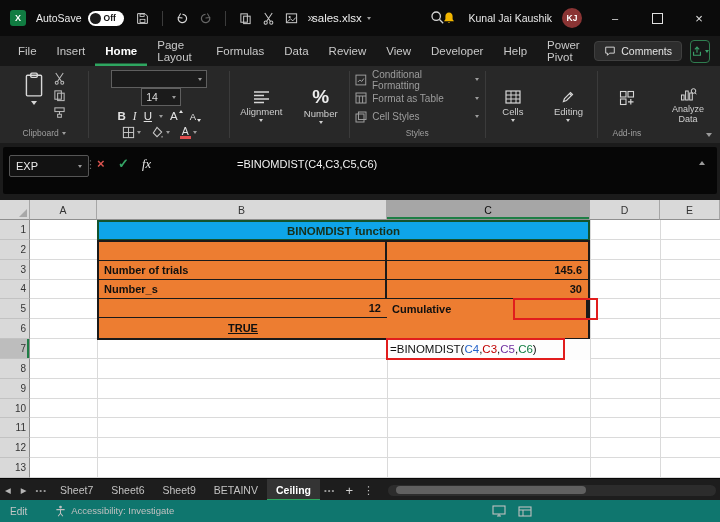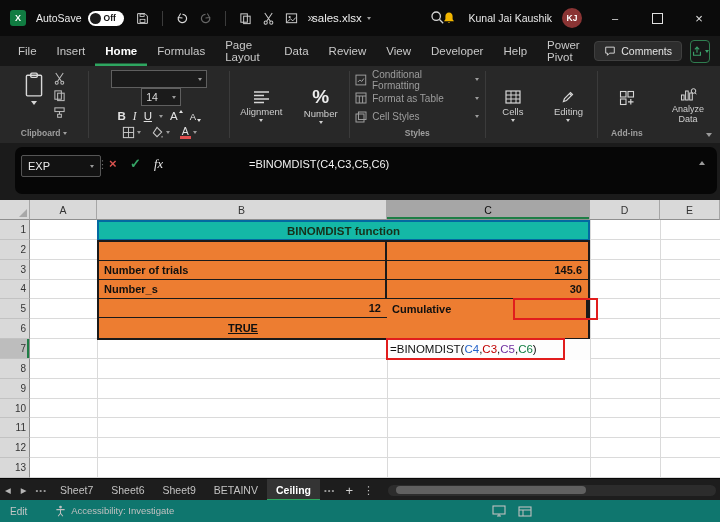--- a/index.html
+++ b/index.html
@@ -41,21 +41,21 @@
   .comments{margin-left:auto;display:flex;align-items:center;gap:5px;background:#2d2d2d;
             border:1px solid #3f3f3f;border-radius:4px;padding:3px 9px;font-size:10.5px;color:#e3e3e3;}
   .share{width:28px;height:21px;border:1px solid #2f7d4f;border-radius:4px;margin:0 10px 0 8px;
          display:flex;align-items:center;justify-content:center;gap:2px;color:#3aa06a;}
 
   
   .ribbon{position:absolute;top:66px;left:0;right:0;height:77px;background:#282828;
           border-bottom:1px solid #141414;display:flex;align-items:stretch;color:#d6d6d6;}
   .rsep{width:1px;background:#3b3b3b;margin:5px 0;}
   .rgroup{display:flex;flex-direction:column;align-items:center;padding:4px 5px 2px;position:relative;}
-  .rlabel{margin-top:auto;font-size:8.5px;color:#9f9f9f;display:flex;align-items:center;gap:3px;padding:2px 0 3px;font-weight:bold;}
+  .rlabel{margin-top:auto;font-size:8.5px;color:#9f9f9f;display:flex;align-items:center;gap:3px;padding:2px 0 3px;}
   .clip-top{display:flex;gap:8px;}
   .paste-btn{display:flex;flex-direction:column;align-items:center;gap:3px;padding-top:2px;}
   .clip-mini{display:flex;flex-direction:column;gap:4px;padding-top:2px;}
   .fontbox{width:86px;height:16px;border:1px solid #5f5f5f;background:#1b1b1b;display:flex;
            align-items:center;padding:0 4px;font-size:10px;color:#ddd;}
   .sizebox{width:30px;height:16px;border:1px solid #5f5f5f;background:#1b1b1b;display:flex;
            align-items:center;padding:0 4px;font-size:10.5px;color:#ddd;margin-left:4px;}
   .boxchev{margin-left:auto;color:#9a9a9a;}
   .fmt-row{display:flex;align-items:center;gap:7px;margin-top:4px;font-size:11.5px;color:#e2e2e2;}
   .b-l{font-weight:bold;}
@@ -66,21 +66,21 @@
   .big-btn{display:flex;flex-direction:column;align-items:center;justify-content:center;gap:2px;
            font-size:9.5px;color:#cfcfcf;flex:1;padding:0 2px;cursor:pointer;}
   .pct{font-size:19px;font-weight:bold;color:#ededed;line-height:18px;}
   .style-item{display:flex;align-items:center;gap:5px;font-size:10px;color:#9d9d9d;height:19px;width:124px;cursor:pointer;}
   .style-item .chev{margin-left:auto;}
   .ribbon-collapse{position:absolute;right:8px;bottom:6px;color:#9a9a9a;}
   .two-line{text-align:center;font-size:9px;line-height:10px;color:#cfcfcf;}
 
   
   .fbar{position:absolute;top:143px;left:0;right:0;height:57px;background:#1b1b1b;}
-  .fbox{position:absolute;left:3px;right:3px;top:4px;height:47px;background:#060606;border-radius:7px;margin-left:12px;}
+  .fbox{position:absolute;left:3px;right:3px;top:4px;height:47px;background:#060606;border-radius:2px;}
   .namebox{position:absolute;left:6px;top:8px;width:66px;height:20px;border:1px solid #555;
            border-radius:2px;background:#121212;display:flex;align-items:center;color:#ececec;
            font-size:11px;padding:0 6px;}
   .fb-dots{position:absolute;left:82px;top:11px;color:#6a6a6a;font-size:11px;}
   .fb-x{position:absolute;left:94px;top:10px;color:#d9534f;font-size:13px;font-weight:bold;line-height:14px;}
   .fb-check{position:absolute;left:115px;top:10px;color:#35a465;font-size:13px;font-weight:bold;line-height:14px;}
   .fb-fx{position:absolute;left:139px;top:10px;color:#e8e8e8;font-style:italic;
          font-family:"Liberation Serif",serif;font-size:12.5px;}
   .fb-formula{position:absolute;left:234px;top:11px;color:#f2f2f2;font-size:11px;}
   .fb-expand{position:absolute;right:12px;top:14px;color:#9a9a9a;}
@@ -97,22 +97,22 @@
   .colA{width:67px;} .colB{width:290px;} .colC{width:203px;} .colD{width:70px;} .colE{flex:1;}
   .ch .sel{background:#a6a6a6;color:#0d0d0d;box-shadow:inset 0 -2px 0 #1e7e45;}
   .rh{position:absolute;top:20px;left:0;width:30px;height:258px;display:flex;flex-direction:column;}
   .rh>div{flex:1;border-right:1px solid #8f8f8f;border-bottom:1px solid #c2c2c2;background:#d9d9d9;
           display:flex;align-items:center;justify-content:flex-end;padding-right:3px;
           font-size:10px;color:#333;box-sizing:border-box;}
   .rh .sel{background:#bdbdbd;box-shadow:inset -2px 0 0 #1e7e45;}
   .gridlines{position:absolute;left:30px;top:20px;width:690px;height:258px;
     background:repeating-linear-gradient(to bottom,transparent 0px,transparent 18.85px,#dadada 18.85px,#dadada 19.846px);}
   .vline{position:absolute;top:20px;height:258px;width:1px;background:#dadada;}
-  .cell-title{position:absolute;left:97px;top:20px;width:493px;height:21px;background:#14b8a6;
-              border:2px solid #0369a1;box-sizing:border-box;display:flex;align-items:center;
+  .cell-title{position:absolute;left:97px;top:20px;width:493px;height:21px;background:#0ea5e9;
+              border:2px solid #14532d;box-sizing:border-box;display:flex;align-items:center;
               justify-content:center;font-weight:bold;font-size:11.5px;color:#17301a;}
   .orange{position:absolute;left:97px;top:39.8px;width:493px;height:99.8px;background:#ED7D31;
           border:2px solid #1a1a1a;box-sizing:border-box;display:grid;
           grid-template-columns:288px 1fr;grid-template-rows:repeat(5,1fr);}
   .ol{border-right:2px solid #1a1a1a;padding-left:5px;display:flex;align-items:center;
       font-weight:bold;color:#101010;box-sizing:border-box;}
   .ov{display:flex;align-items:center;justify-content:flex-end;padding-right:6px;
       font-weight:bold;color:#101010;box-sizing:border-box;}
   .ov.center{justify-content:center;padding-right:0;text-decoration:underline;}
   .obd{border-bottom:1px solid #1a1a1a;}
@@ -237,22 +237,22 @@
           <div class="maxbox"></div>
         </div>
       <div class="winbtn" style="font-size:13px">×</div>
     </div>
   </div>
 
   <div class="menubar">
     <span class="mi">File</span>
     <span class="mi">Insert</span>
     <span class="mi active">Home</span>
+    <span class="mi">Page Layout</span>
     <span class="mi">Formulas</span>
-    <span class="mi">Page Layout</span>
     <span class="mi">Data</span>
     <span class="mi">Review</span>
     <span class="mi">View</span>
     <span class="mi">Developer</span>
     <span class="mi">Help</span>
     <span class="mi">Power Pivot</span>
     <div class="comments">
       <svg width="12" height="12" viewBox="0 0 14 14">
           <path d="M2 2.5h10v7H6.5L4 12v-2.5H2z" fill="none" stroke="#d9d9d9" stroke-width="1.1"></path>
         </svg>

